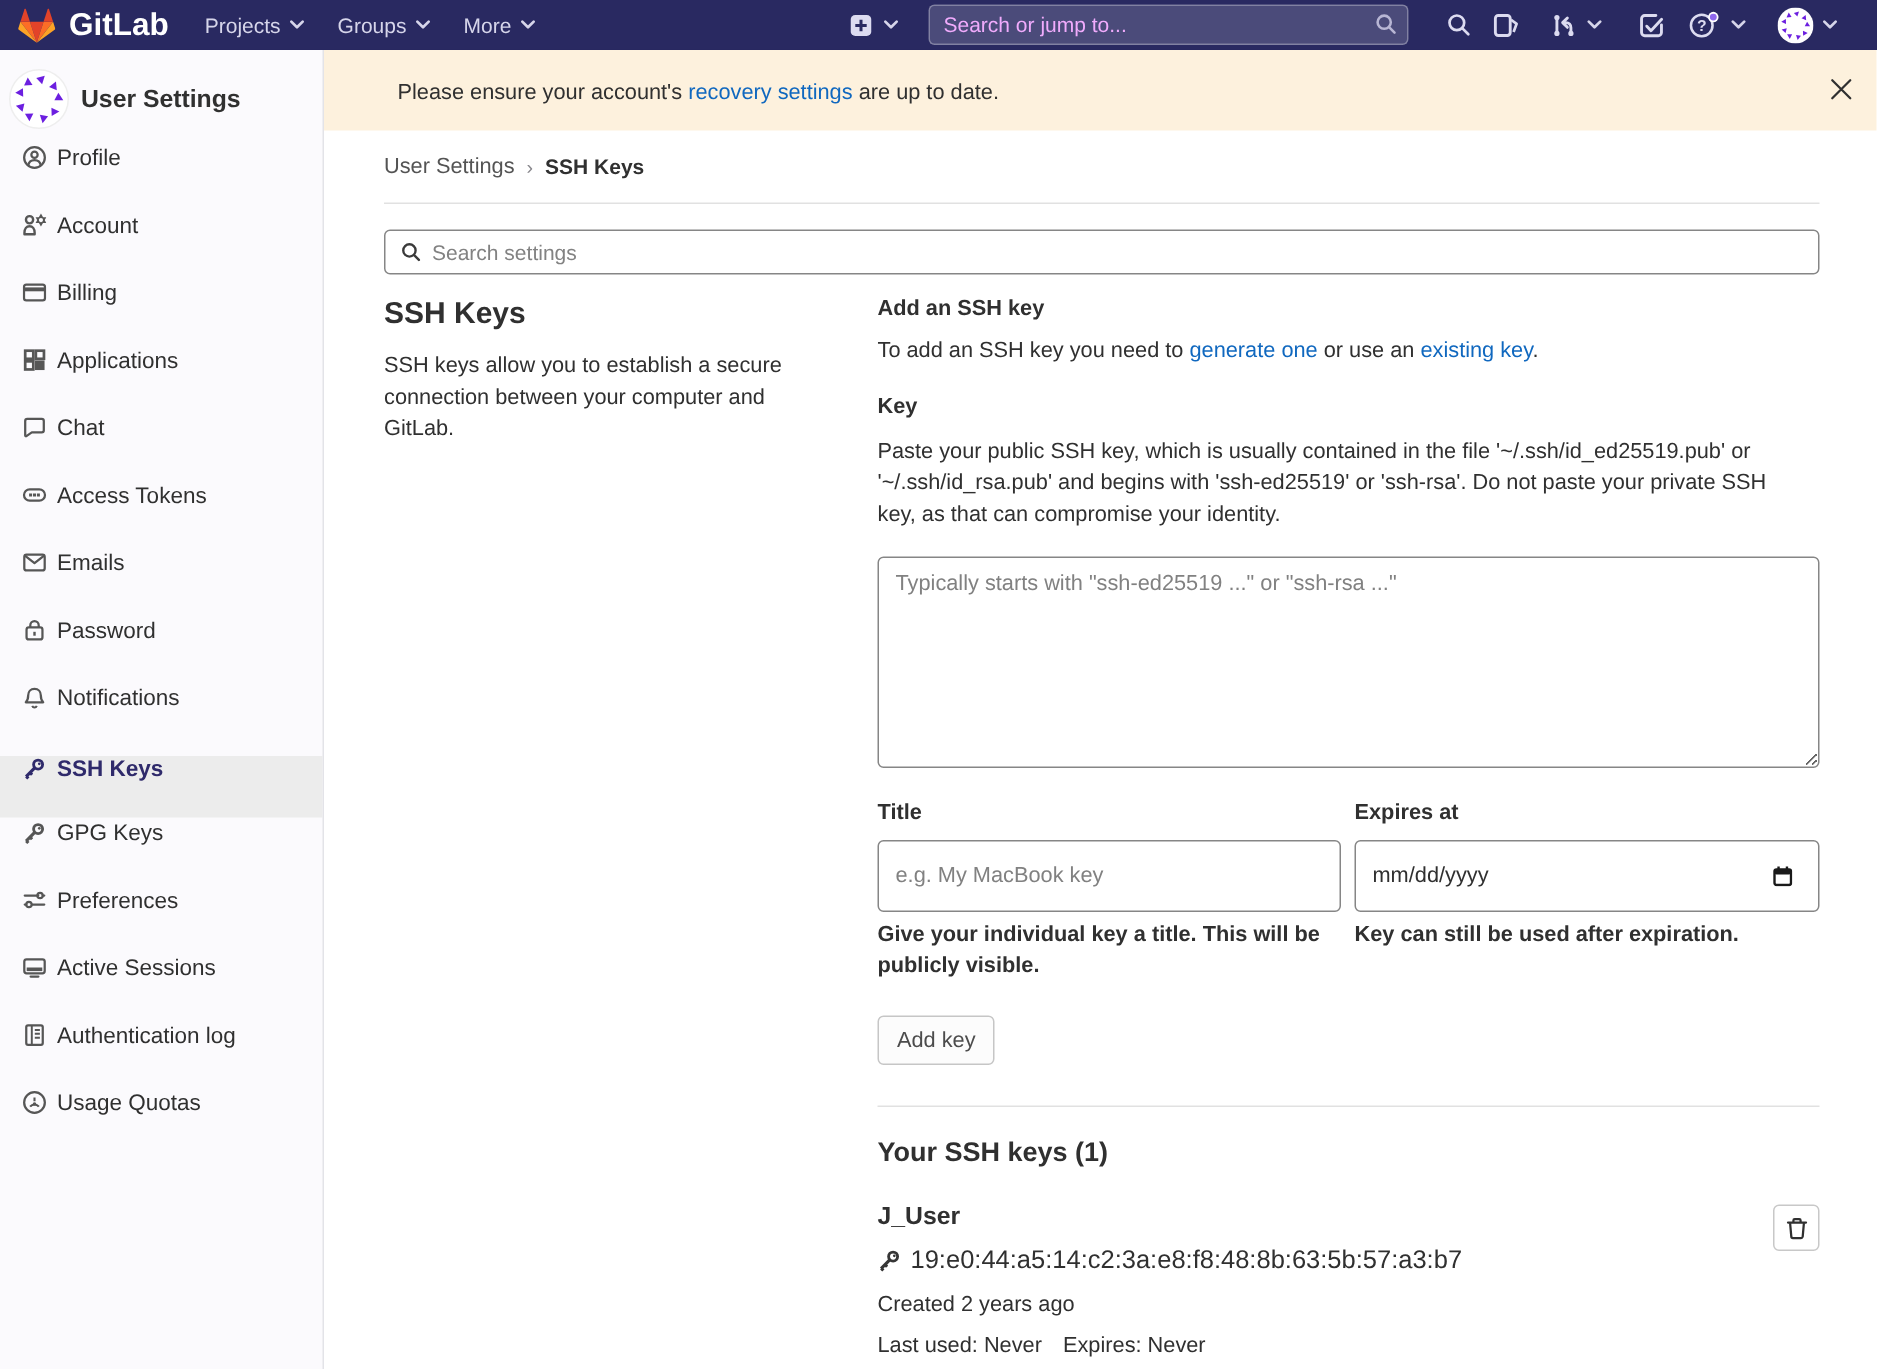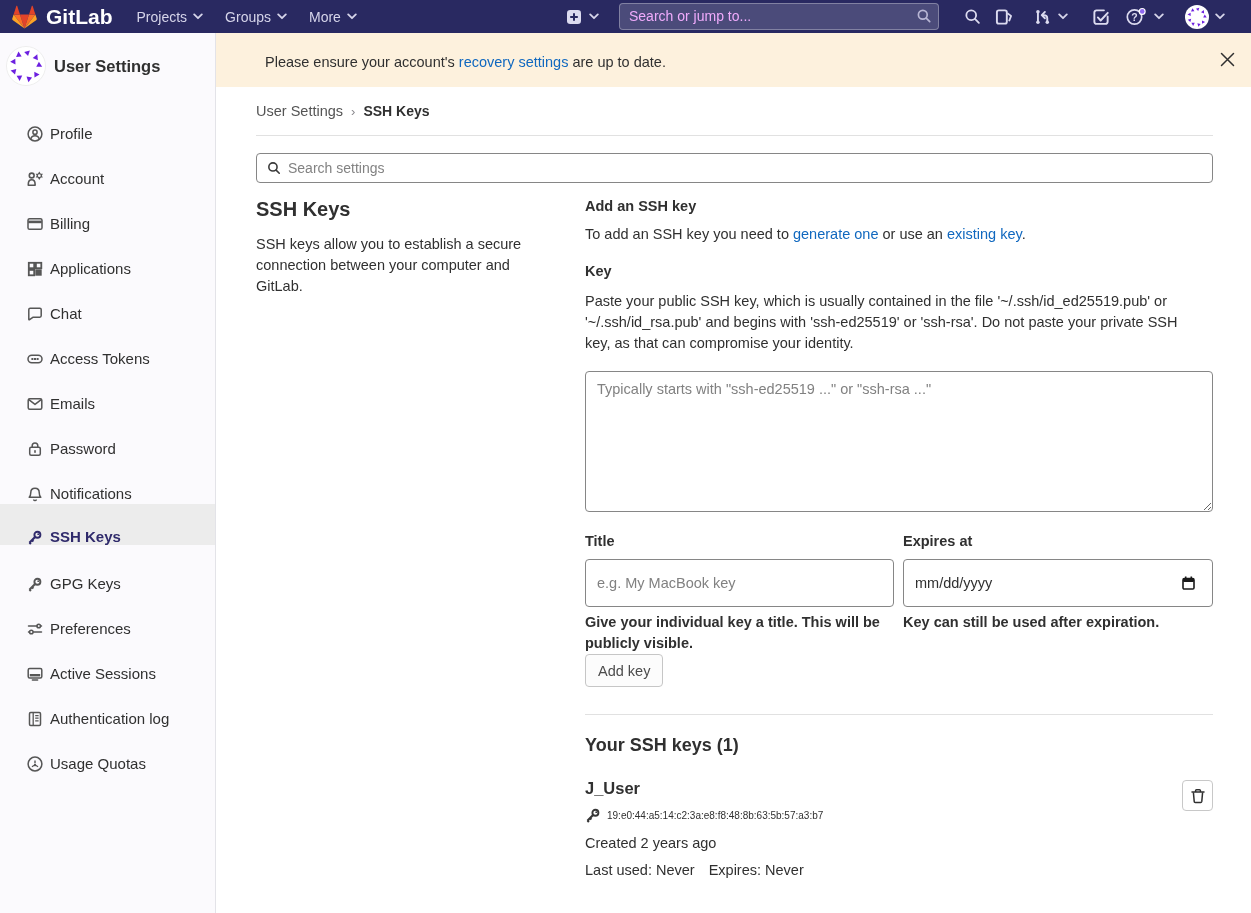--- a/index.html
+++ b/index.html
@@ -21,21 +21,21 @@
 .nav-icon { display:flex; align-items:center; } .nav-icon.i-search{margin-left:25px} .nav-icon.i-issues{margin-left:14px} .nav-icon.i-mr{margin-left:21px} .nav-icon.i-todo{margin-left:24px} .nav-icon.i-help{margin-left:16px}
 .nav-icon .chev { margin-left:6px; }
 .avatar-wrap { display:flex; align-items:center; margin-left:21px; }
 .avatar-wrap .chev { margin-left:6px; }
 
 
 .sidebar { position:fixed; top:33px; left:0; bottom:0; width:216px; background:#fbfafd; border-right:1px solid #e3e3e8; z-index:10; }
 .sb-head { display:flex; align-items:center; padding:13px 0 11px 6px; }
 .sb-head .sb-title { font-size:16.5px; font-weight:700; color:#303030; margin-left:8px; }
 .sb-nav { list-style:none; margin-top:0; }
-.sb-nav li { height:45px; display:flex; align-items:flex-end; padding-left:27px; }
+.sb-nav li { height:45px; display:flex; align-items:flex-start; padding-left:15px; }
 .sb-nav li .sb-ic { width:16px; height:16px; flex:0 0 16px; display:flex; align-items:center; justify-content:center; }
 .sb-nav li span.lbl { margin-left:7px; font-size:15px; color:#303030; }
 .sb-nav li.active { background:#ececec; height:41px; margin:2px 0; }
 .sb-nav li.active span.lbl { color:#2f2a6b; font-weight:700; }
 
 
 .main { position:absolute; left:216px; top:33px; width:1035px; }
 .alert { background:#fdf1dd; height:54px; display:flex; align-items:center; padding-top:3px; padding-left:49px; padding-right:16px; font-size:14.5px; }
 .alert a { color:#1068bf; text-decoration:none; }
 .alert .close { margin-left:auto; display:flex; align-items:center; margin-right:0; margin-top:-4px; }
@@ -60,26 +60,26 @@
 textarea.key-input { margin-top:17px; width:100%; height:141px; border:1px solid #868686; border-radius:4px; resize:vertical; font-family:"Liberation Sans", sans-serif; font-size:14.5px; padding:9px 11px; color:#303030; }
 textarea.key-input::placeholder { color:#818181; font-size:14.5px; }
 .form-row { display:flex; margin-top:17px; }
 .fr-col { width:309px; }
 .fr-col + .fr-col { margin-left:9px; width:310px; }
 .fr-col label { font-size:14.5px; font-weight:700; color:#303030; display:block; }
 .fr-col .inp { margin-top:10px; height:48px; border:1px solid #868686; border-radius:4px; display:flex; align-items:center; padding:0 11px; font-size:14.5px; color:#818181; }
 .fr-col .inp.date { color:#303030; }
 .fr-col .inp .cal { margin-left:auto; margin-right:6px; display:flex; }
 .fr-col .hint { margin-top:5px; font-size:14.5px; line-height:21px; color:#303030;font-weight:bold; }
-.addkey { display:inline-block; background:#fcfcfc; border:1px solid #c6c6c6; border-radius:4px; font-size:14.5px; color:#4c4c4c; padding:8px 12px 7px; }
+.addkey { margin-top:22px; display:inline-block; background:#fcfcfc; border:1px solid #c6c6c6; border-radius:4px; font-size:14.5px; color:#4c4c4c; padding:8px 12px 7px; }
 .hr2 { border:none; border-top:1px solid #e1e1e1; margin-top:27px; }
 .yourkeys { margin-top:20px; font-size:18px; font-weight:700; color:#303030; }
 .keyitem { margin-top:23px; position:relative; }
 .keyitem .kname { font-size:16.5px; font-weight:700; color:#303030; }
-.keyitem .fp { margin-top:9px; display:flex; align-items:center; font-size:10px; color:#303030; }
+.keyitem .fp { margin-top:9px; display:flex; align-items:center; font-size:17px; color:#303030; }
 .keyitem .fp span { margin-left:6px; }
 .keyitem .created { margin-top:12px; font-size:14.5px; color:#303030; }
 .keyitem .lastused { margin-top:11px; font-size:14.5px; color:#303030; }
 .keyitem .lastused .exp { margin-left:10px; }
 .del-btn { position:absolute; right:0; top:1px; width:31px; height:31px; border:1px solid #c8c8c8; border-radius:4px; background:#fff; display:flex; align-items:center; justify-content:center; }
 </style>
 </head>
 <body>
 
 <header class="navbar">

